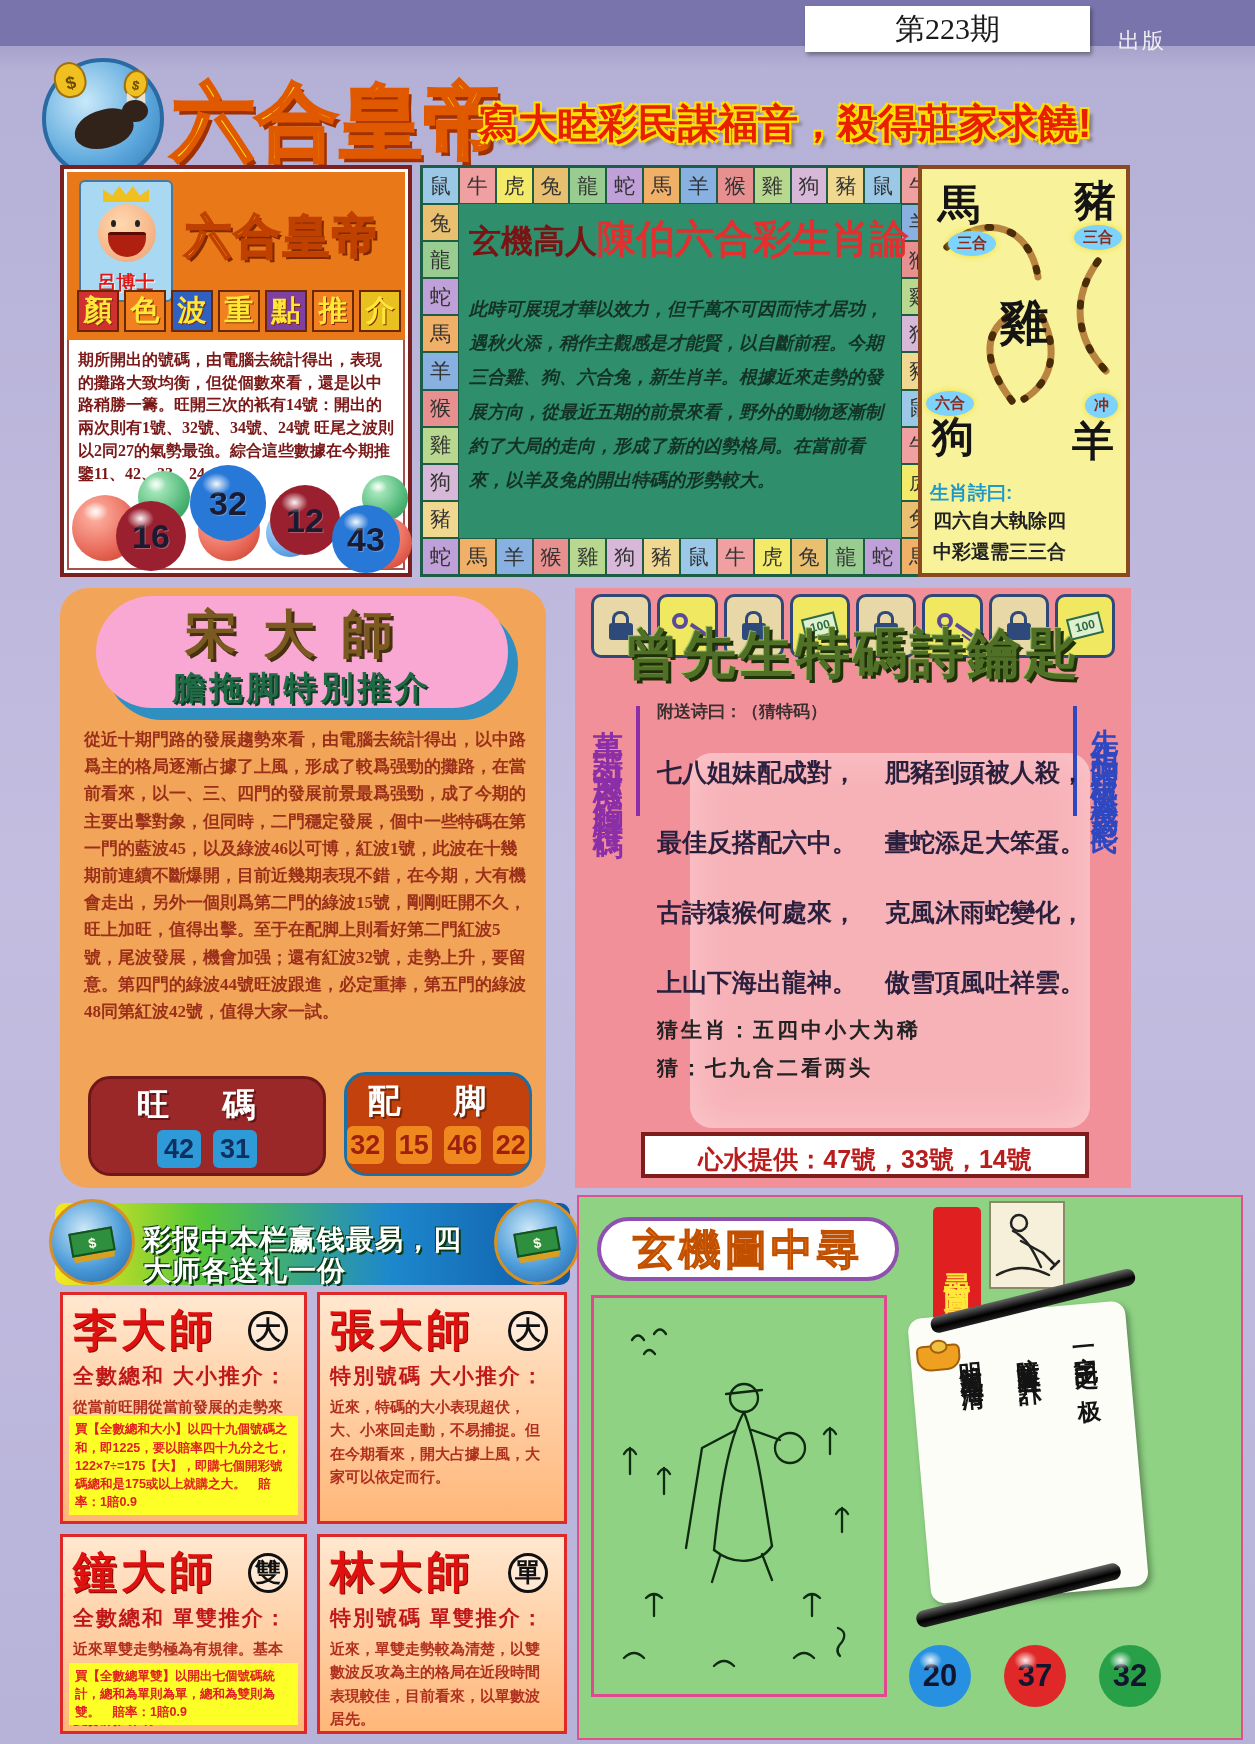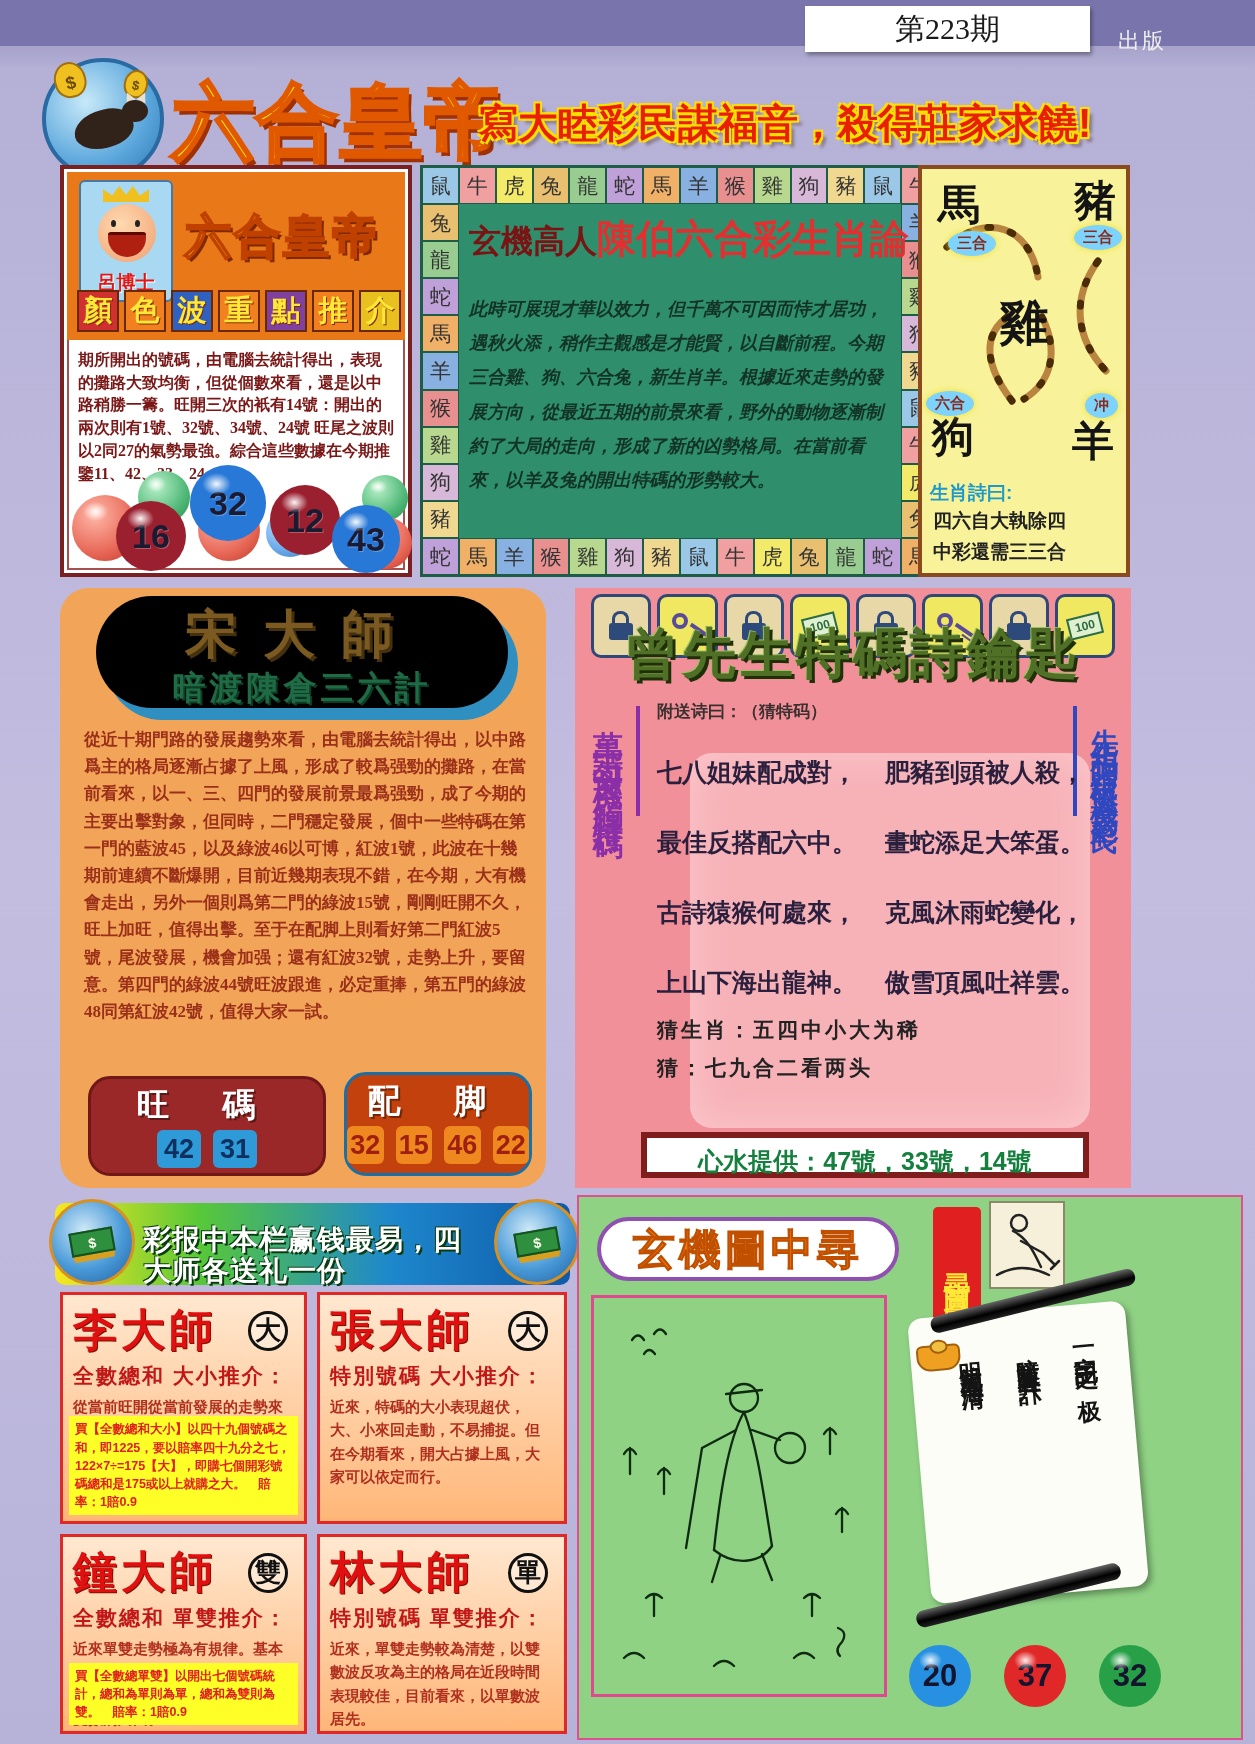--- a/index.html
+++ b/index.html
@@ -94,21 +94,21 @@
   .oval{position:absolute;background:#7dd3fc;border-radius:50%;padding:3px 9px;color:#8a2a1a;
         font-size:15px;font-weight:bold;box-shadow:0 0 6px rgba(240,220,40,.9);}
   .compass svg{position:absolute;left:0;top:0;}
   .cpoem{position:absolute;left:8px;bottom:6px;right:6px;}
   .cpoem-label{color:#1f9ac8;font-size:19px;font-weight:bold;vertical-align:top;}
   .cpoem-lines{display:inline-block;margin-left:3px;font-family:"Liberation Serif",serif;
         font-size:19px;font-weight:bold;color:#222;line-height:1.6;}
 
   
   .song{position:absolute;left:60px;top:588px;width:486px;height:600px;background:#f2a558;border-radius:28px;}
-  .pill{position:absolute;left:36px;top:8px;width:412px;height:112px;background:#000000;border-radius:60px;
+  .pill{position:absolute;left:36px;top:8px;width:412px;height:112px;background:#f9a8d4;border-radius:60px;
         box-shadow:10px 12px 0 #2f8fc0;text-align:center;}
   .song-title{margin-top:4px;font-size:52px;font-weight:bold;color:#7a5a20;letter-spacing:26px;
         text-shadow:3px 3px 0 #453010;}
   .song-sub{font-size:33px;font-weight:bold;color:#1f6b45;letter-spacing:4px;margin-top:-4px;
         text-shadow:2px 2px 0 #0f3c24;}
   .song-body{position:absolute;left:24px;top:138px;right:18px;font-size:17px;line-height:1.6;
         font-weight:bold;color:#9a2f1a;font-family:"Liberation Serif",serif;}
   .wang{position:absolute;left:28px;bottom:12px;width:238px;height:100px;background:#9a2828;
         border:3px solid #701818;border-radius:22px;text-align:center;}
   .pei{position:absolute;left:284px;bottom:12px;right:14px;height:104px;background:#c2410c;
@@ -143,21 +143,21 @@
   .vtext{position:absolute;writing-mode:vertical-rl;font-weight:bold;letter-spacing:10px;}
   .v-left{left:12px;top:118px;font-size:30px;color:#8b2fa8;border-right:4px solid #8b2fa8;padding-right:8px;}
   .v-right{right:8px;top:118px;font-size:28px;color:#2f48c0;border-left:4px solid #2f48c0;padding-left:8px;}
   .zeng-attached{position:absolute;left:82px;top:112px;font-size:17px;font-weight:bold;color:#3a3030;
         font-family:"Liberation Serif",serif;}
   .poemL,.poemR{position:absolute;width:230px;font-size:25px;font-weight:bold;color:#2a1f3d;}
   .poemL{left:82px;} .poemR{left:310px;}
   .guess{position:absolute;left:82px;font-size:21px;font-weight:bold;color:#222;
         font-family:"Liberation Serif",serif;letter-spacing:3px;}
   .tips{position:absolute;left:66px;bottom:10px;width:448px;height:46px;background:#fff;
-        border:6px solid #7f1d1d;text-align:center;line-height:46px;font-size:25px;font-weight:bold;color:#15803d;}
+        border:4px solid #7f1d1d;text-align:center;line-height:46px;font-size:25px;font-weight:bold;color:#b91c1c;}
 
   
   .banner{position:absolute;left:55px;top:1203px;width:515px;height:82px;border-radius:10px;
         background:linear-gradient(90deg,#f8e820,#58c838 28%,#1e88cc 65%,#0f5aa8);}
   .banner-text{position:absolute;left:88px;top:22px;width:345px;font-size:28px;font-weight:bold;color:#fff;
         text-shadow:2px 2px 0 #0a3a10,-1px -1px 0 #0a3a10;line-height:1.1;letter-spacing:1px;}
   .medal{position:absolute;width:86px;height:86px;border-radius:50%;top:-4px;border:3px solid #d89020;
         background:radial-gradient(circle at 40% 35%,#cfe9f8,#4a9ad8 55%,#1f5fa0);
         display:flex;align-items:center;justify-content:center;}
   .medal.m1{left:-6px;} .medal.m2{right:-10px;}
@@ -360,21 +360,21 @@
       <span class="cpoem-lines" data-interactable="false">
         <span data-interactable="false">四六自大執除四</span><br>
         <span data-interactable="false">中彩還需三三合</span>
       </span>
     </div>
   </div>
 
   <div class="song" data-interactable="false">
     <div class="pill" data-interactable="false">
       <div class="song-title" data-interactable="false">宋大師</div>
-      <div class="song-sub" data-interactable="false">暗渡陳倉三六計</div>
+      <div class="song-sub" data-interactable="false">膽拖脚特別推介</div>
     </div>
     <div class="song-body" data-interactable="false">從近十期門路的發展趨勢來看，由電腦去統計得出，以中路爲主的格局逐漸占據了上風，形成了較爲强勁的攤路，在當前看來，以一、三、四門的發展前景最爲强勁，成了今期的主要出擊對象，但同時，二門穩定發展，個中一些特碼在第一門的藍波45，以及綠波46以可博，紅波1號，此波在十幾期前連續不斷爆開，目前近幾期表現不錯，在今期，大有機會走出，另外一個則爲第二門的綠波15號，剛剛旺開不久，旺上加旺，值得出擊。至于在配脚上則看好第二門紅波5號，尾波發展，機會加强；還有紅波32號，走勢上升，要留意。第四門的綠波44號旺波跟進，必定重捧，第五門的綠波48同第紅波42號，值得大家一試。</div>
     <div class="wang" data-interactable="false">
       <div class="wp-label" data-interactable="false">旺 碼</div>
       <div class="chips" data-interactable="false">
         <div class="chip chip-blue" data-interactable="false">42</div>
         <div class="chip chip-blue" data-interactable="false">31</div>
       </div>
     </div>
     <div class="pei" data-interactable="false">

